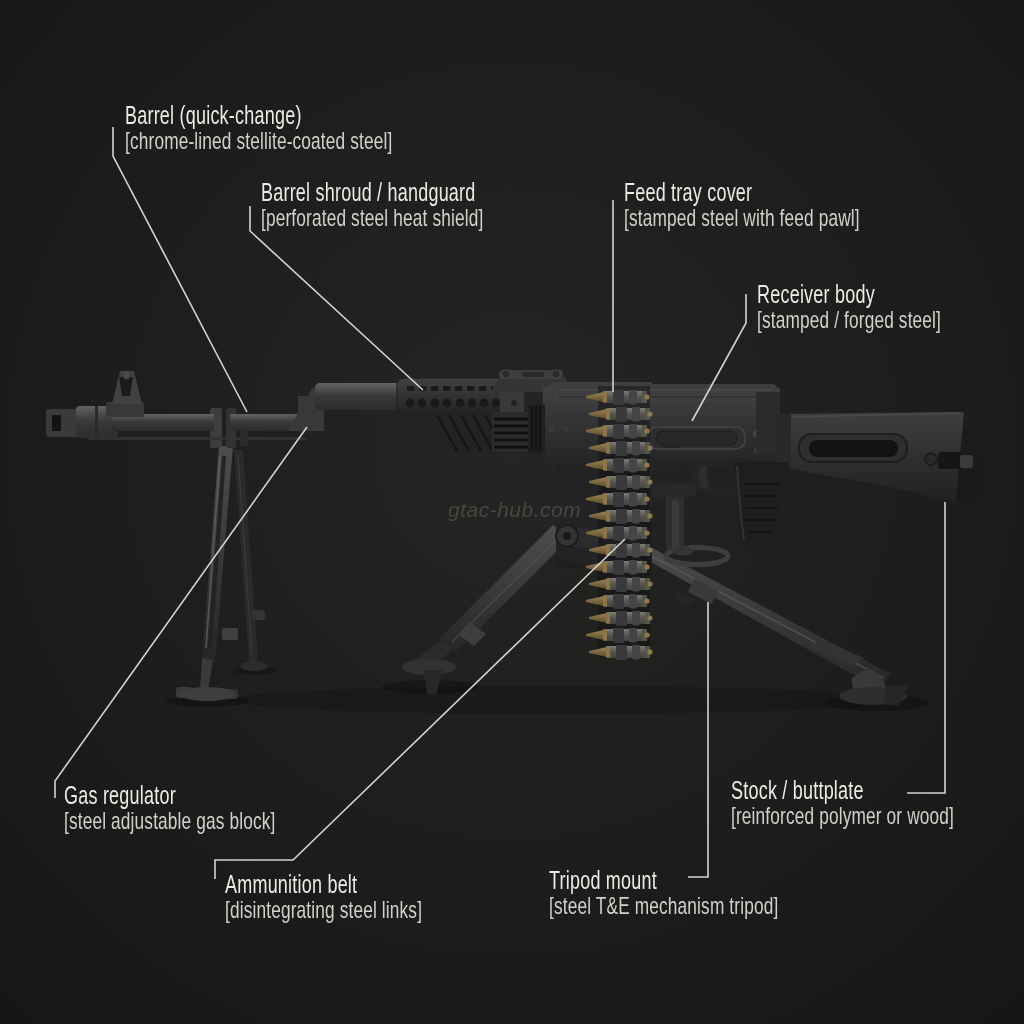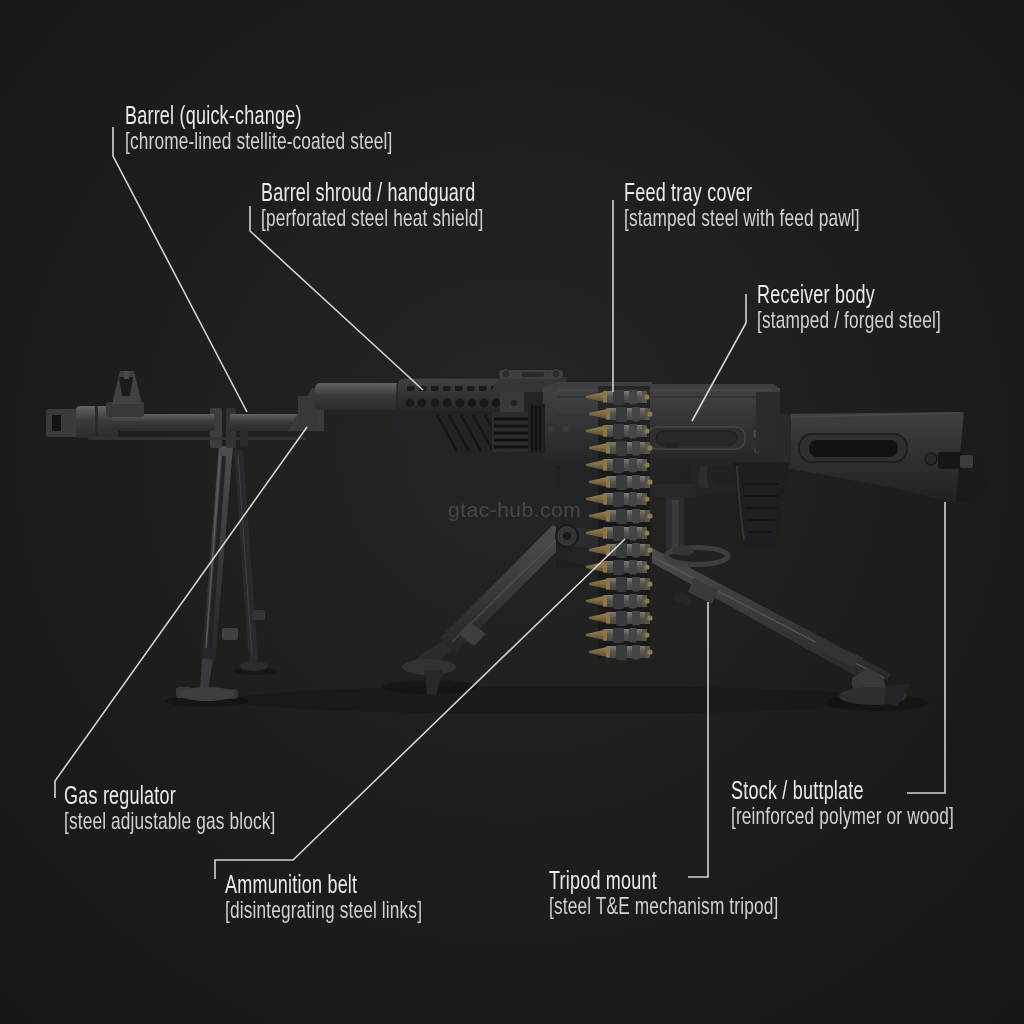--- a/index.html
+++ b/index.html
@@ -12,20 +12,21 @@
   .leader{fill:none;stroke:#dcdcd8;stroke-width:1.6;opacity:.95;}
   .label{
     position:absolute;transform:scaleX(.72);transform-origin:left top;
     white-space:nowrap;
   }
   .label .t{font-size:25px;line-height:25px;color:#ecebe7;letter-spacing:.3px;}
   .label .s{font-size:24px;line-height:24px;color:#d3d1cd;letter-spacing:.2px;margin-top:1px;}
   .watermark{
     position:absolute;left:448px;top:498px;font-size:21px;letter-spacing:.5px;
     color:rgba(138,138,130,.34);
+    font-style:italic;
   }
 </style>
 </head>
 <body>
 
 <div class="stage">
 
   <svg class="art" width="1024" height="1024" viewBox="0 0 1024 1024">
     <defs>
       <linearGradient id="tube" x1="0" y1="0" x2="0" y2="1">

